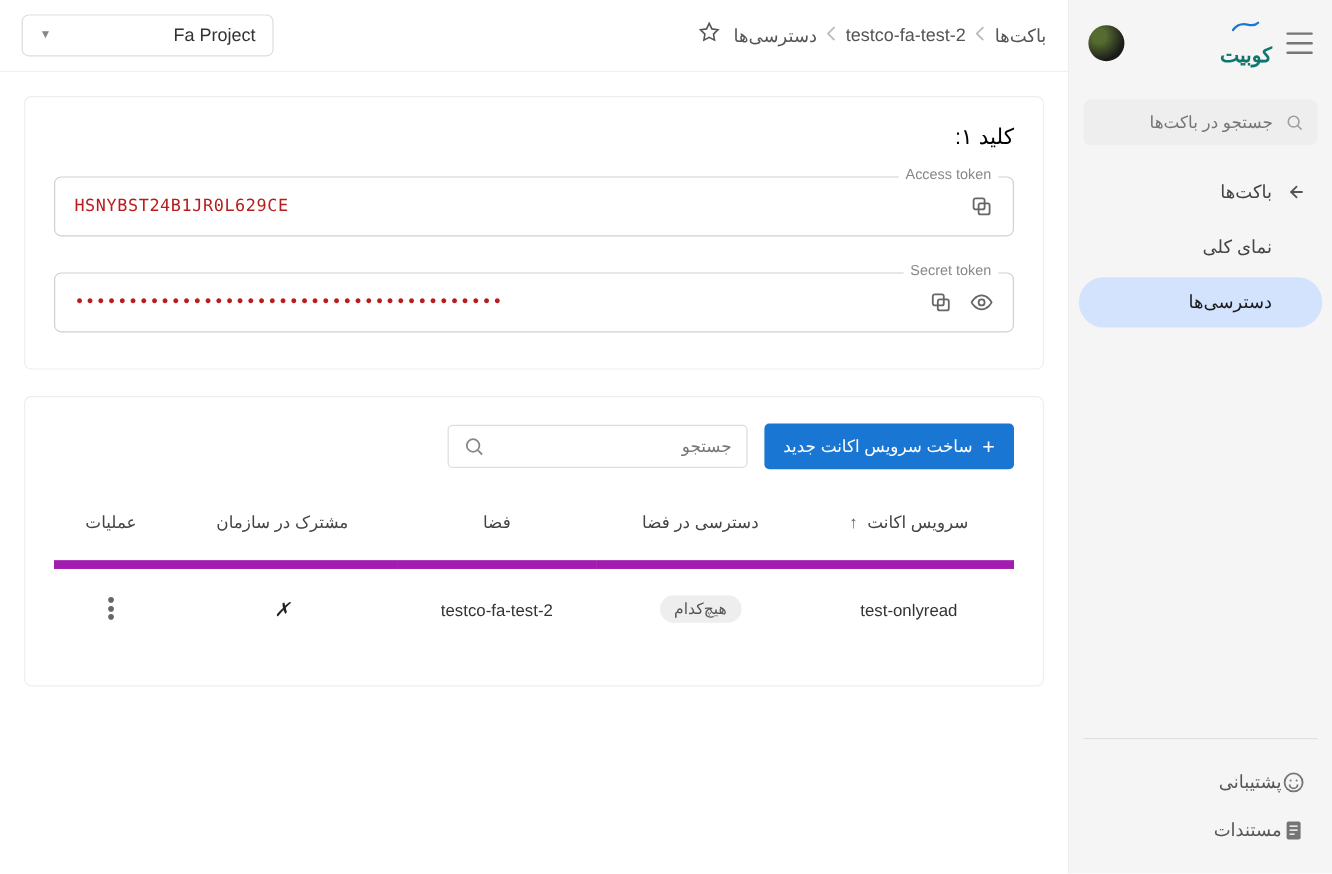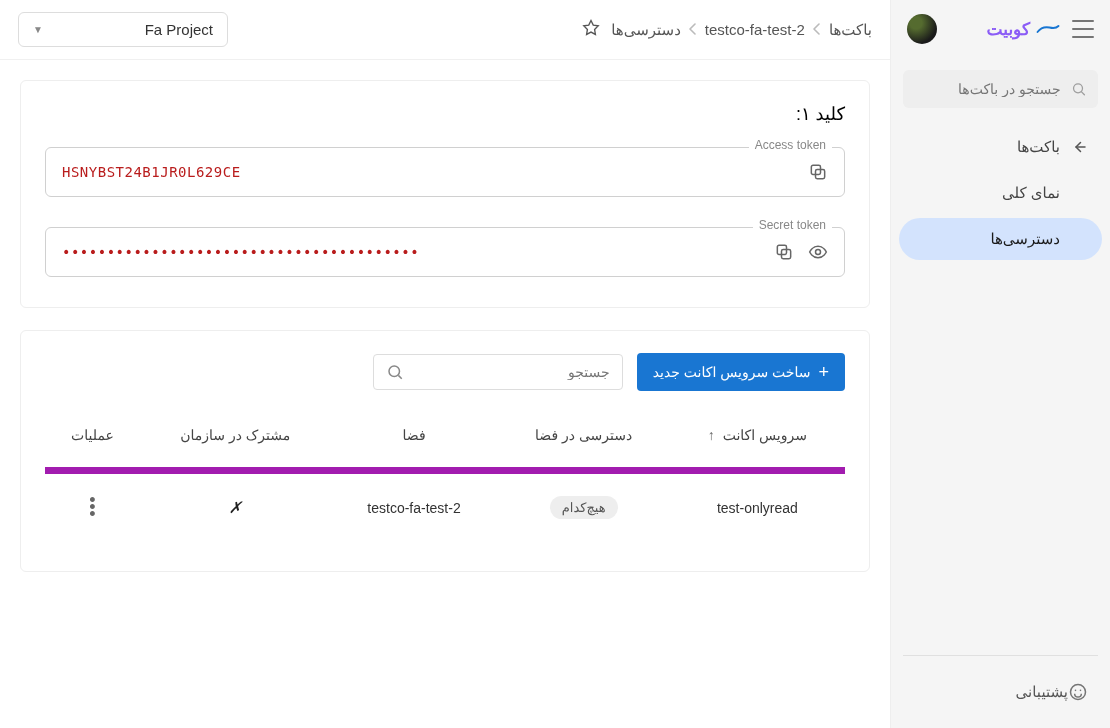--- a/index.html
+++ b/index.html
@@ -29,21 +29,21 @@
     padding: 14px 16px;
   }
   .hamburger {
     width: 22px; height: 18px;
     display: flex; flex-direction: column; justify-content: space-between;
     cursor: pointer;
   }
   .hamburger span { height: 2px; background: #757575; border-radius: 1px; }
   .brand {
     display: flex; align-items: center; gap: 6px;
-    color: #8b5cf6; font-weight: 600; font-size: 17px;
+    color: #0f766e; font-weight: 600; font-size: 17px; flex-direction: column;
   }
   .brand svg { width: 24px; height: 16px; }
   .avatar {
     width: 30px; height: 30px; border-radius: 50%;
     background: radial-gradient(circle at 30% 30%, #556b2f 20%, #1a1a1a 70%);
     margin-right: auto;
   }
   .search-wrap {
     margin: 12px 12px 18px;
     background: #eeeeee;
@@ -250,20 +250,29 @@
     <div class="divider"></div>
     <div class="bottom-nav">
       <div class="bottom-item">
         <svg viewBox="0 0 24 24">
           <circle cx="12" cy="12" r="9" stroke="#757575" stroke-width="1.8" fill="none"></circle>
           <path d="M8 14a4 4 0 0 0 8 0" stroke="#757575" stroke-width="1.8" fill="none"></path>
           <circle cx="9" cy="10" r="1" fill="#757575"></circle>
           <circle cx="15" cy="10" r="1" fill="#757575"></circle>
         </svg>
         <span>پشتیبانی</span>
+      </div>
+      <div class="bottom-item">
+        <svg viewBox="0 0 24 24">
+          <rect x="5" y="3" width="14" height="18" rx="2" fill="#757575"></rect>
+          <rect x="8" y="7" width="8" height="1.5" fill="#f5f5f5"></rect>
+          <rect x="8" y="11" width="8" height="1.5" fill="#f5f5f5"></rect>
+          <rect x="8" y="15" width="5" height="1.5" fill="#f5f5f5"></rect>
+        </svg>
+        <span>مستندات</span>
       </div>
     </div>
   </aside>
 
   <main class="main">
     <div class="topbar">
       <div class="breadcrumb">
         <span>باکت‌ها</span>
         <span class="sep">
           <svg width="8" height="12" viewBox="0 0 8 12">

